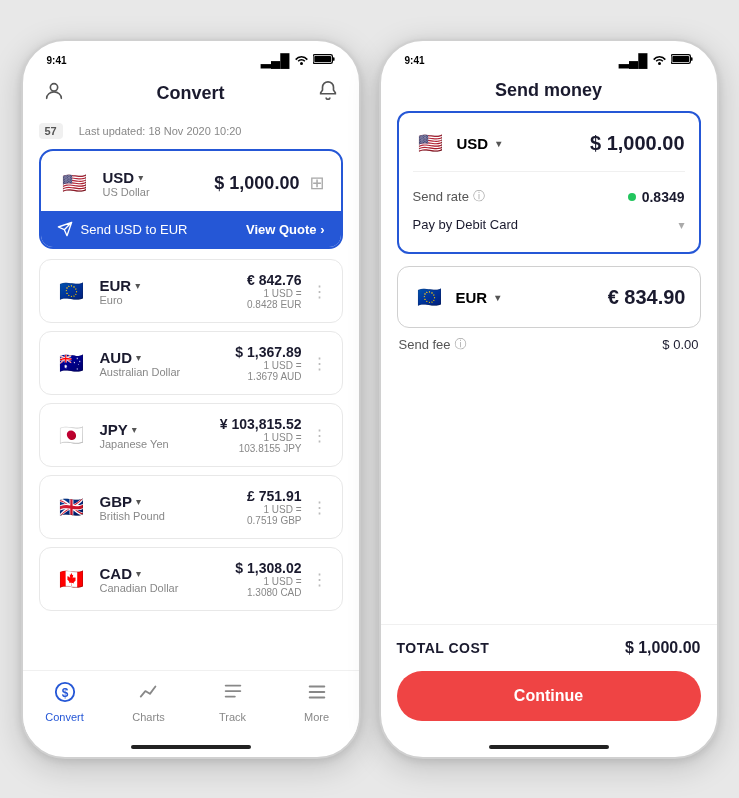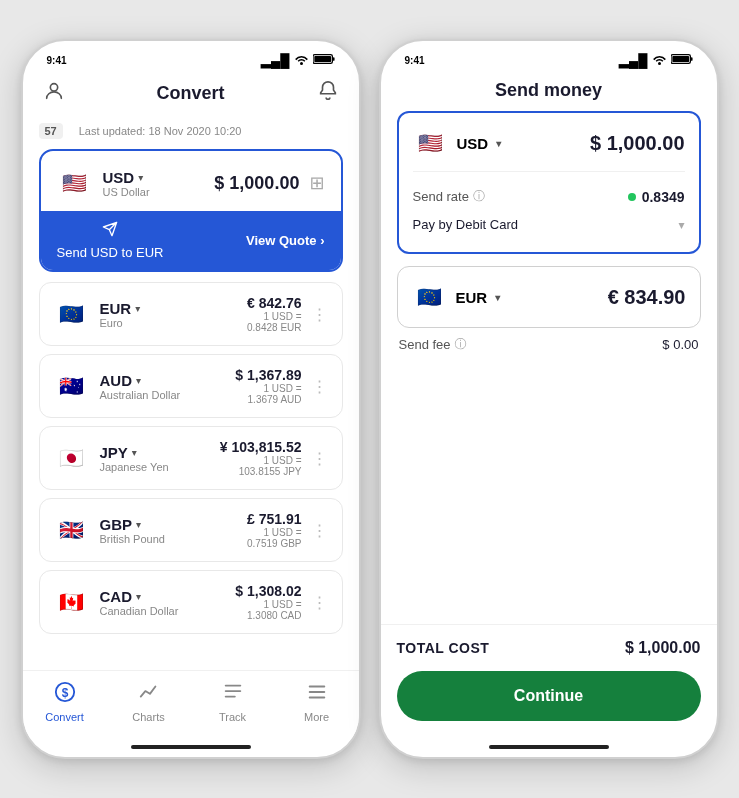--- a/index.html
+++ b/index.html
@@ -104,21 +104,21 @@
     .calc-icon { color: #aaa; font-size: 18px; }
     .send-quote-bar {
       background: #2557d6;
       margin: 0 -16px;
       padding: 10px 16px;
       display: flex;
       justify-content: space-between;
       align-items: center;
       border-radius: 0 0 12px 12px;
     }
-    .send-quote-left { display: flex; align-items: center; gap: 8px; color: #fff; font-size: 13px; flex-direction: column; }
+    .send-quote-left { display: flex; align-items: center; gap: 8px; color: #fff; font-size: 13px; }
     .send-quote-right { color: #fff; font-size: 13px; font-weight: 600; }
 
     
     .currency-list { margin-top: 10px; display: flex; flex-direction: column; gap: 8px; }
     .currency-item {
       background: #fff;
       border: 1.5px solid #e8e8e8;
       border-radius: 12px;
       padding: 12px 14px;
       display: flex;
@@ -224,21 +224,21 @@
     .total-cost-row {
       display: flex; align-items: center; justify-content: space-between;
       padding: 14px 16px;
       border-top: 1px solid #f0f0f0;
     }
     .total-label { font-size: 14px; font-weight: 700; color: #1a1a2e; letter-spacing: 0.5px; }
     .total-val { font-size: 16px; font-weight: 700; color: #1a1a2e; }
 
     .continue-btn {
       margin: 0 16px 16px;
-      background: #15803d;
+      background: #ef4444;
       color: #fff;
       border-radius: 28px;
       padding: 16px;
       text-align: center;
       font-size: 16px;
       font-weight: 700;
     }
 
     
     .dropdown-arrow { font-size: 10px; color: #555; }

